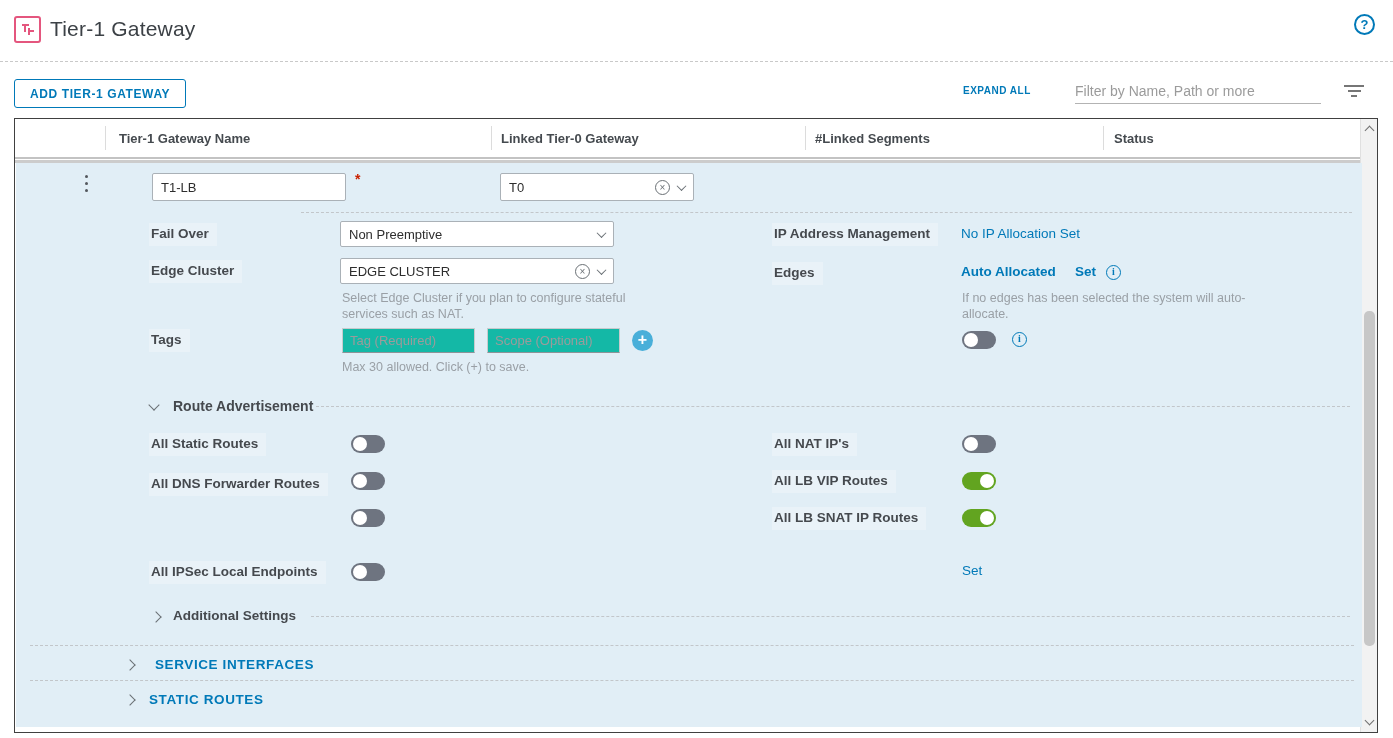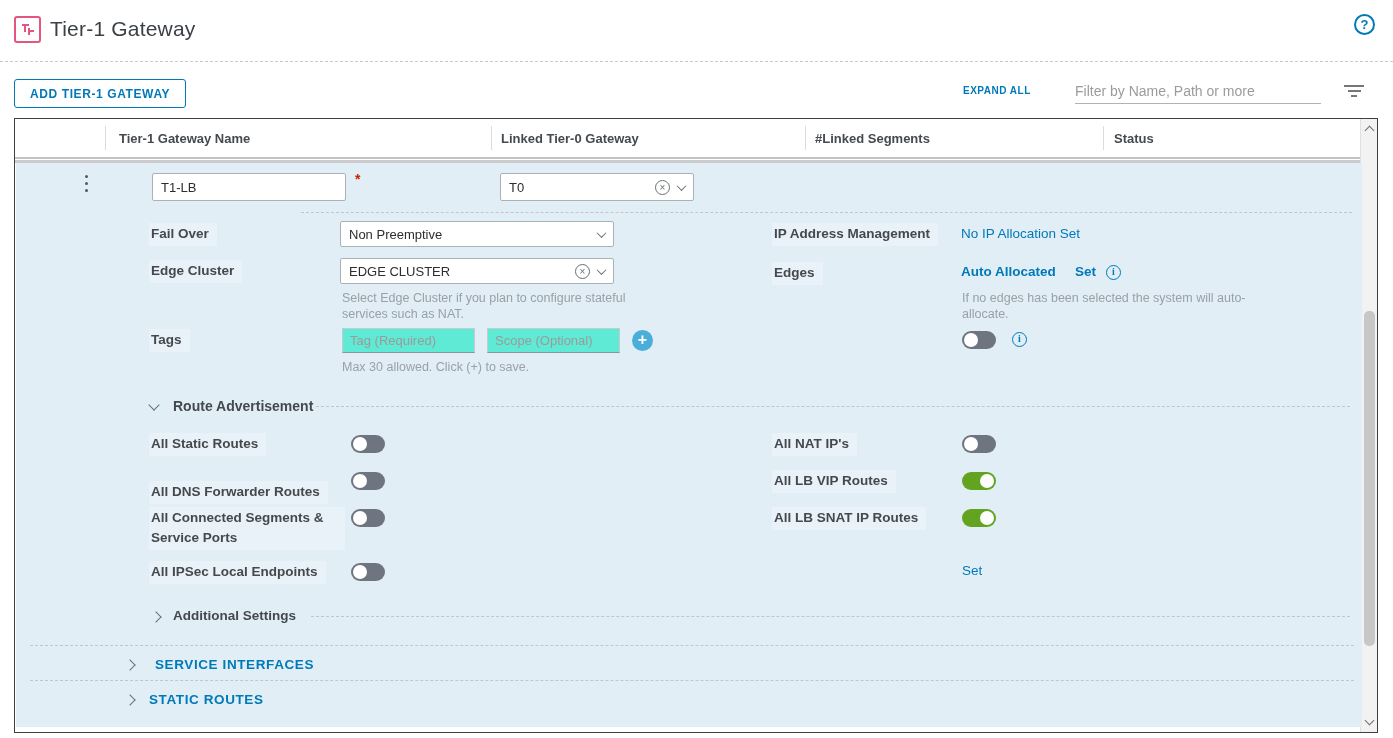--- a/index.html
+++ b/index.html
@@ -52,21 +52,21 @@
   .chev-down { transform:rotate(45deg) translate(-1px,-1px); }
   .clear-ic { width:15px; height:15px; border:1px solid #6a7075; border-radius:50%; color:#6a7075; font-size:10px; line-height:13px; text-align:center; margin-right:8px; cursor:pointer; }
 
   .flabel { position:absolute; font-size:13.5px; font-weight:600; color:#45494e; line-height:20px; background:rgba(255,255,255,.28); padding:1px 8px 2px 2px; }
   .blink { position:absolute; color:#0079b8; font-size:13.5px; cursor:pointer; }
   .bstrong { font-weight:600; }
   .help-txt { position:absolute; font-size:12.5px; color:#9aa0a6; line-height:16px; }
 
   .info-ic { position:absolute; width:15px; height:15px; border:1.5px solid #0079b8; border-radius:50%; color:#0079b8; font-size:10px; font-weight:bold; font-family:"Liberation Serif",serif; text-align:center; line-height:12px; cursor:pointer; }
 
-  .tag-in { position:absolute; height:25px; background:#5eead4; border:1px solid #c7cbce; border-bottom:1px solid #8d9398; font-family:"Liberation Sans",sans-serif; font-size:13px; color:#444; padding:0 7px; }
+  .tag-in { position:absolute; height:25px; background:#14b8a6; border:1px solid #c7cbce; border-bottom:1px solid #8d9398; font-family:"Liberation Sans",sans-serif; font-size:13px; color:#444; padding:0 7px; }
   .tag-in::placeholder { color:#9b9b9b; }
   .plus-btn { position:absolute; width:21px; height:21px; border-radius:50%; background:#49afd9; color:#fff; font-size:16px; font-weight:bold; text-align:center; line-height:20px; cursor:pointer; }
 
   .toggle { position:absolute; width:34px; height:18px; border-radius:9px; background:#6e7480; cursor:pointer; }
   .toggle::after { content:""; position:absolute; top:2px; left:2px; width:14px; height:14px; border-radius:50%; background:#fff; }
   .toggle.on { background:#62a420; }
   .toggle.on::after { left:18px; }
 
   .dash { position:absolute; border-top:1px dashed #c2c6ca; height:0; }
 
@@ -172,24 +172,23 @@
       <div class="toggle" style="left:946px; top:168px;"></div>
       <div class="info-ic" style="left:996px; top:169px;">i</div>
 
       <i class="sec-chev" style="left:134px; top:238px; transform:rotate(45deg);"></i>
       <div class="sec-title" style="left:157px; top:235px;">Route Advertisement</div>
       <div class="dash" style="left:300px; top:243px; right:12px;"></div>
 
       <div class="flabel" style="left:133px; top:270px;">All Static Routes</div>
       <div class="toggle" style="left:335px; top:272px;"></div>
 
-      <div class="flabel" style="left:133px; top:318px;">All DNS Forwarder Routes</div>
+      <div class="flabel" style="left:133px; top:310px;">All DNS Forwarder Routes</div>
       <div class="toggle" style="left:335px; top:309px;"></div>
 
-      <div class="flabel" style="left:133px; top:344px; width:196px;">All Connected Segments &amp; Service Ports</div>
       <div class="toggle" style="left:335px; top:346px;"></div>
 
       <div class="flabel" style="left:133px; top:398px;">All IPSec Local Endpoints</div>
       <div class="toggle" style="left:335px; top:400px;"></div>
 
       <div class="flabel" style="left:756px; top:270px;">All NAT IP's</div>
       <div class="toggle" style="left:946px; top:272px;"></div>
 
       <div class="flabel" style="left:756px; top:307px;">All LB VIP Routes</div>
       <div class="toggle on" style="left:946px; top:309px;"></div>

